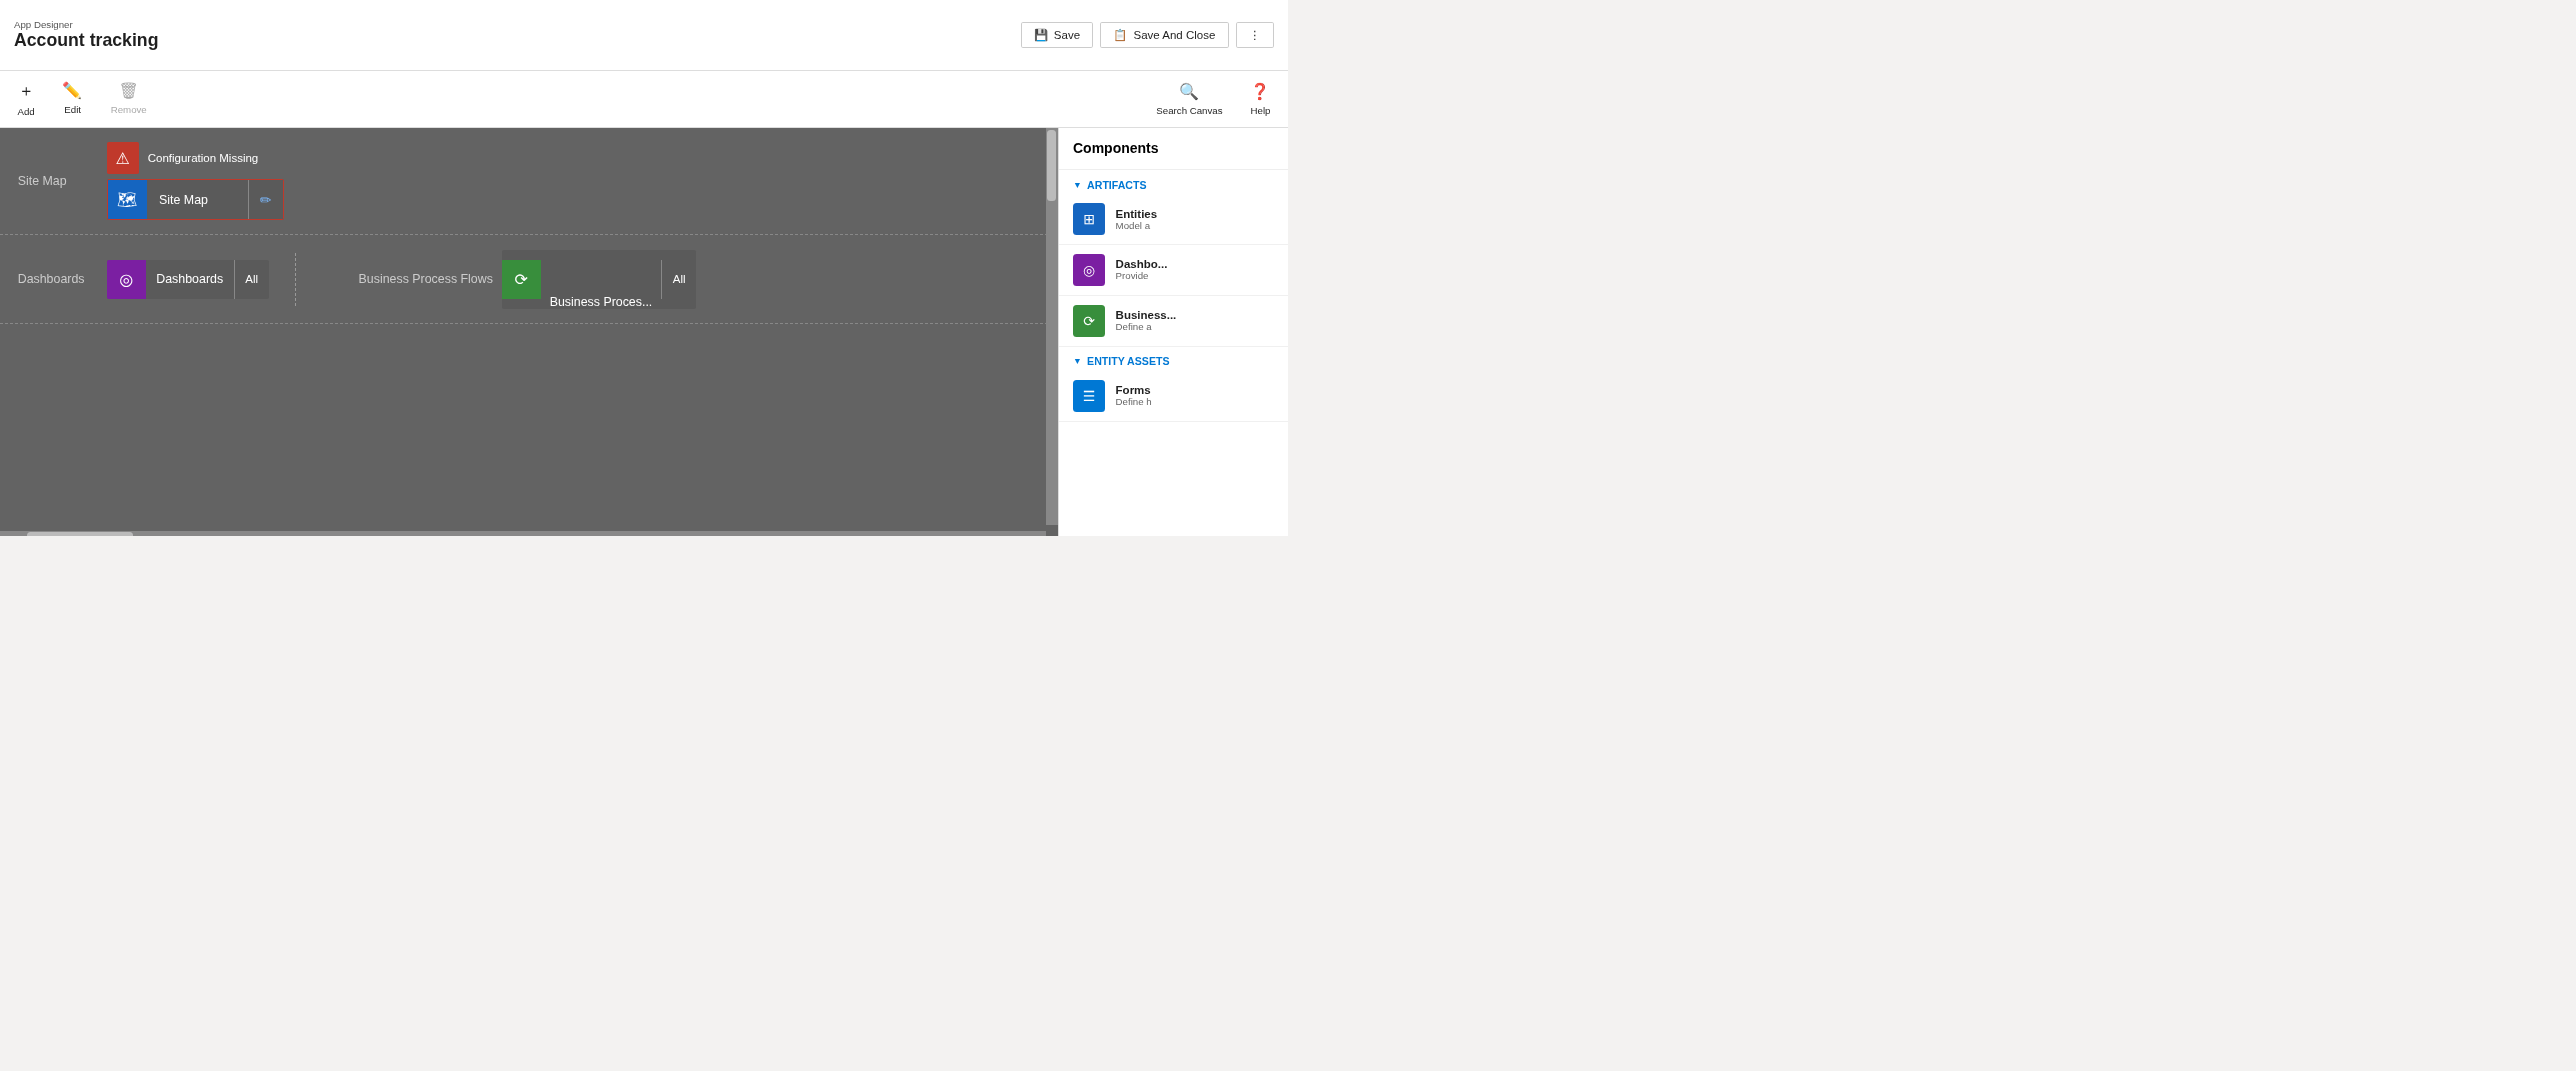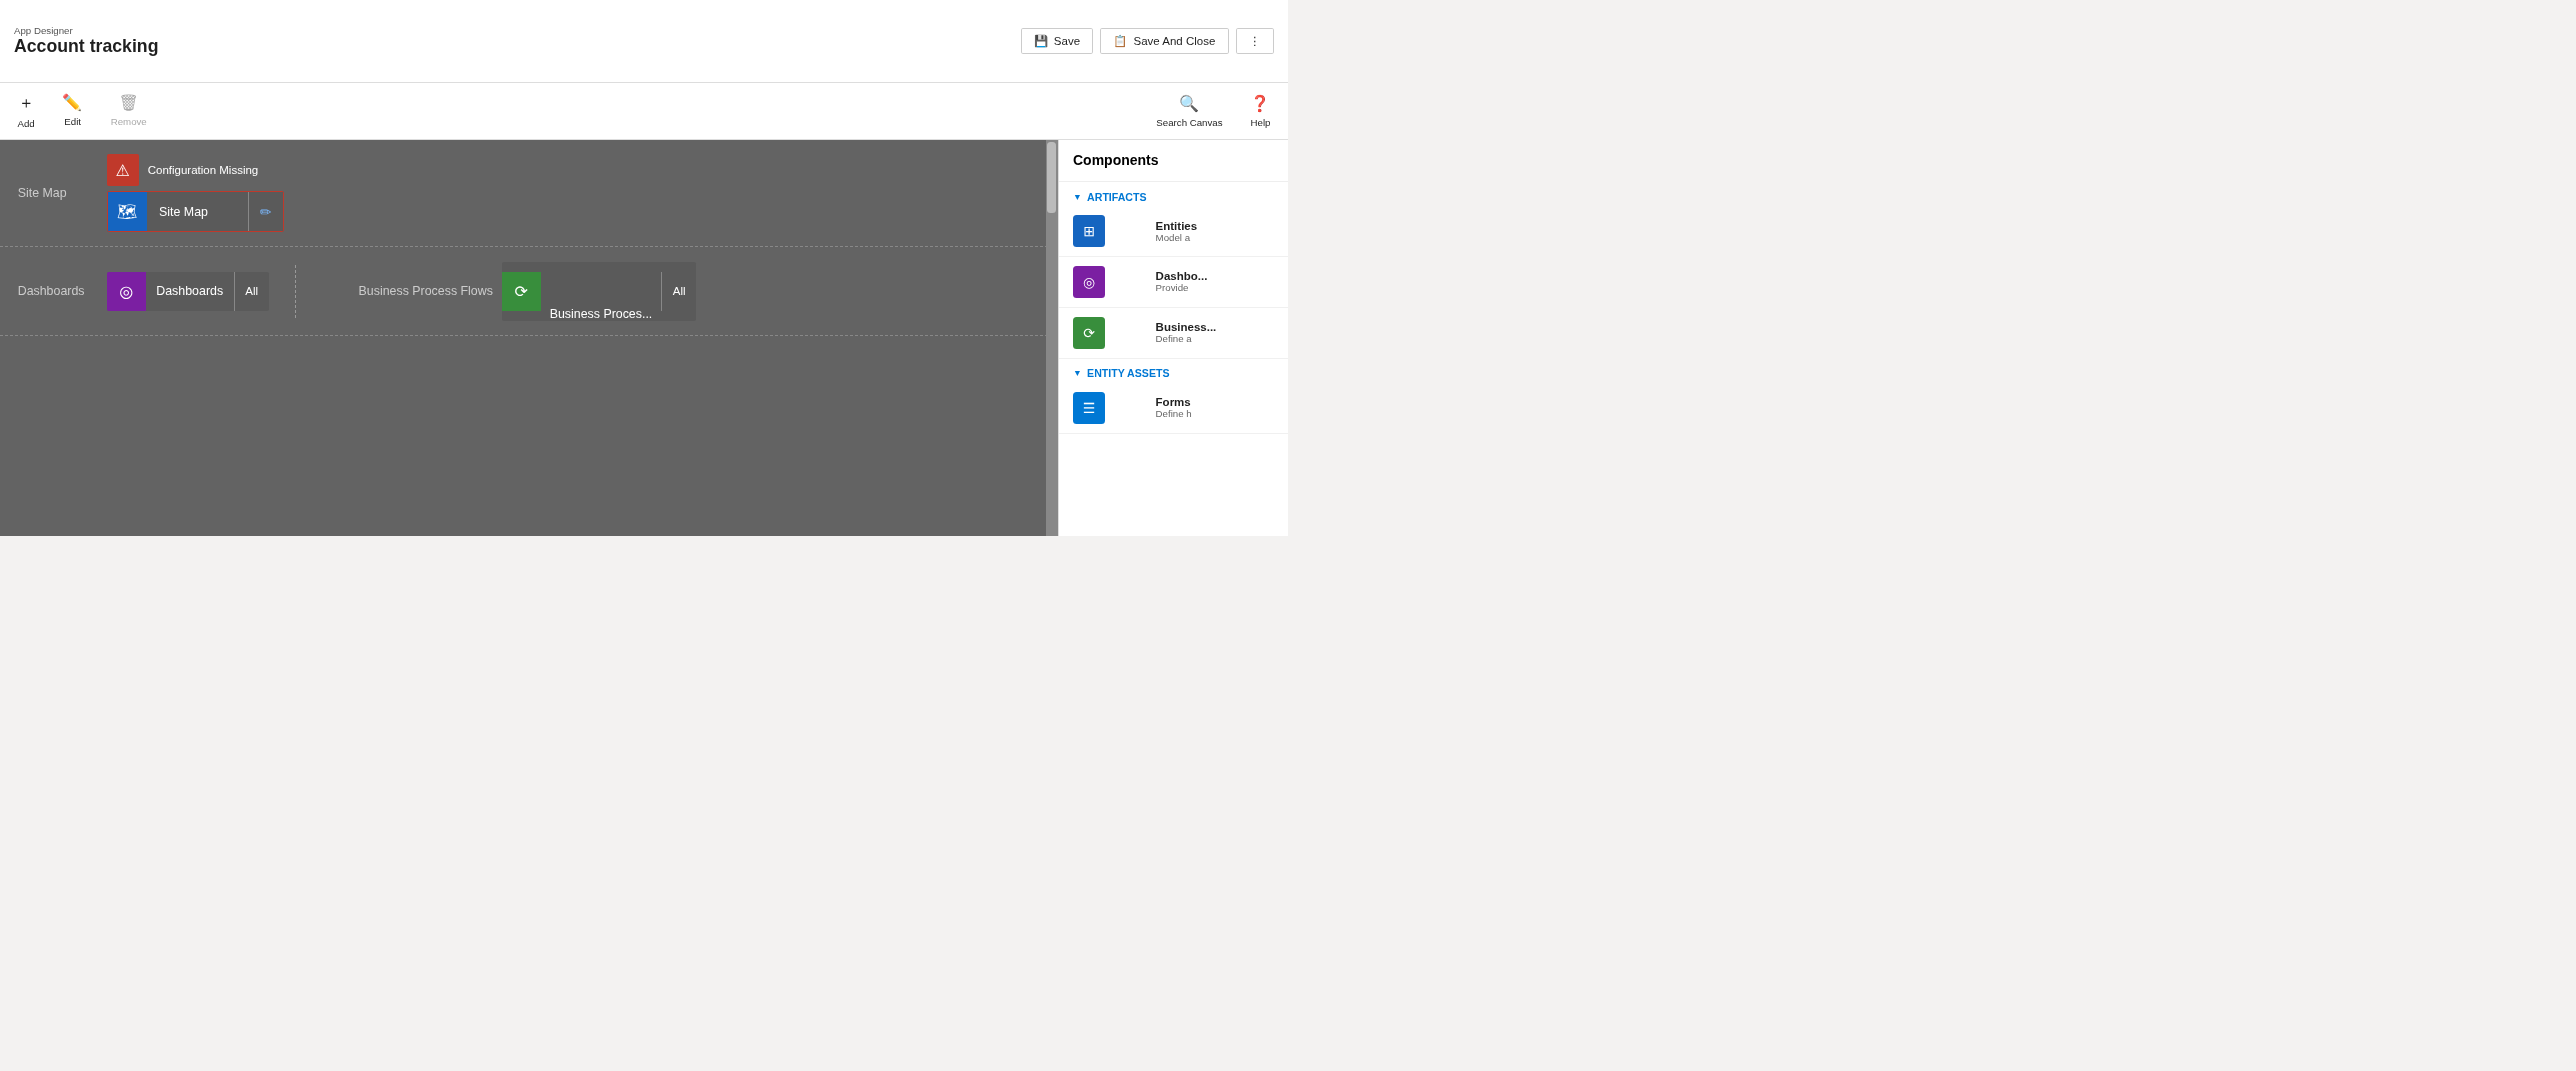--- a/index.html
+++ b/index.html
@@ -6,21 +6,21 @@
     body { font-family: 'Segoe UI', sans-serif; background: #f3f2f1; width: 1288px; height: 536px; overflow: hidden; }
 
     
     .header {
       background: #fff;
       border-bottom: 0.9px solid #ddd;
       padding: 11px 14px;
       display: flex;
       align-items: center;
       justify-content: space-between;
-      height: 83px;
+      height: 71px;
     }
     .header-left {}
     .header-app-label { font-size: 9.7px; color: #555; }
     .header-title { font-size: 17.7px; font-weight: 600; color: #1f1f1f; }
     .header-actions { display: flex; align-items: center; gap: 7px; }
     .header-btn {
       display: flex; align-items: center; gap: 5.3px;
       background: none; border: 0.9px solid #ccc; border-radius: 1.8px;
       padding: 5.3px 12.4px; cursor: pointer; font-size: 11.5px; color: #1f1f1f;
     }
@@ -206,21 +206,21 @@
     }
     .component-icon {
       width: 32px; height: 32px; border-radius: 3.5px;
       display: flex; align-items: center; justify-content: center;
       color: #fff; font-size: 14px; flex-shrink: 0;
     }
     .component-icon.blue { background: #1565c0; }
     .component-icon.purple { background: #7b1fa2; }
     .component-icon.green { background: #388e3c; }
     .component-icon.blue2 { background: #0078d4; }
-    .component-info { flex: 1; margin-left: 40px; }
+    .component-info { flex: 1; }
     .component-name { font-size: 11.5px; font-weight: 600; color: #1f1f1f; }
     .component-desc { font-size: 9.7px; color: #666; }
   </style>
 </head>
 <body>
 
 <div class="header">
   <div class="header-left">
     <div class="header-app-label">App Designer</div>
     <div class="header-title">Account tracking</div>

